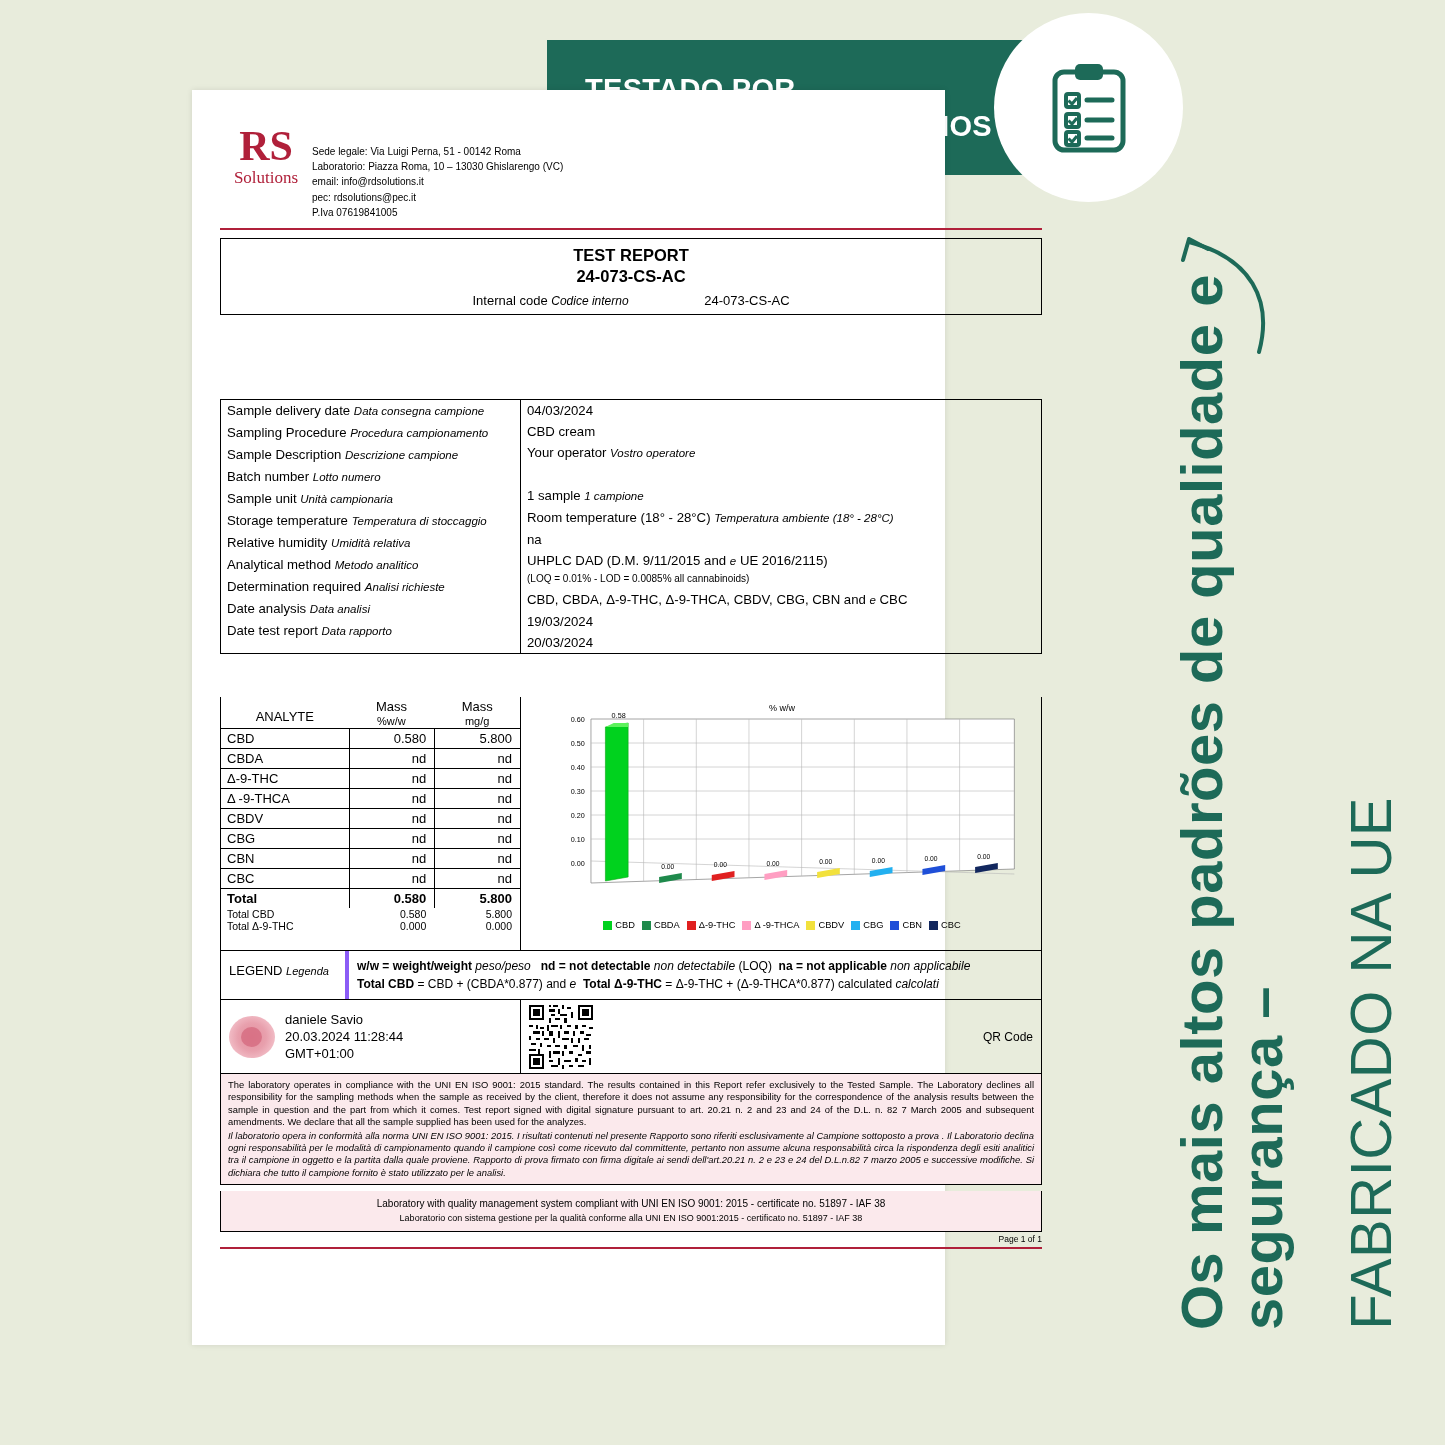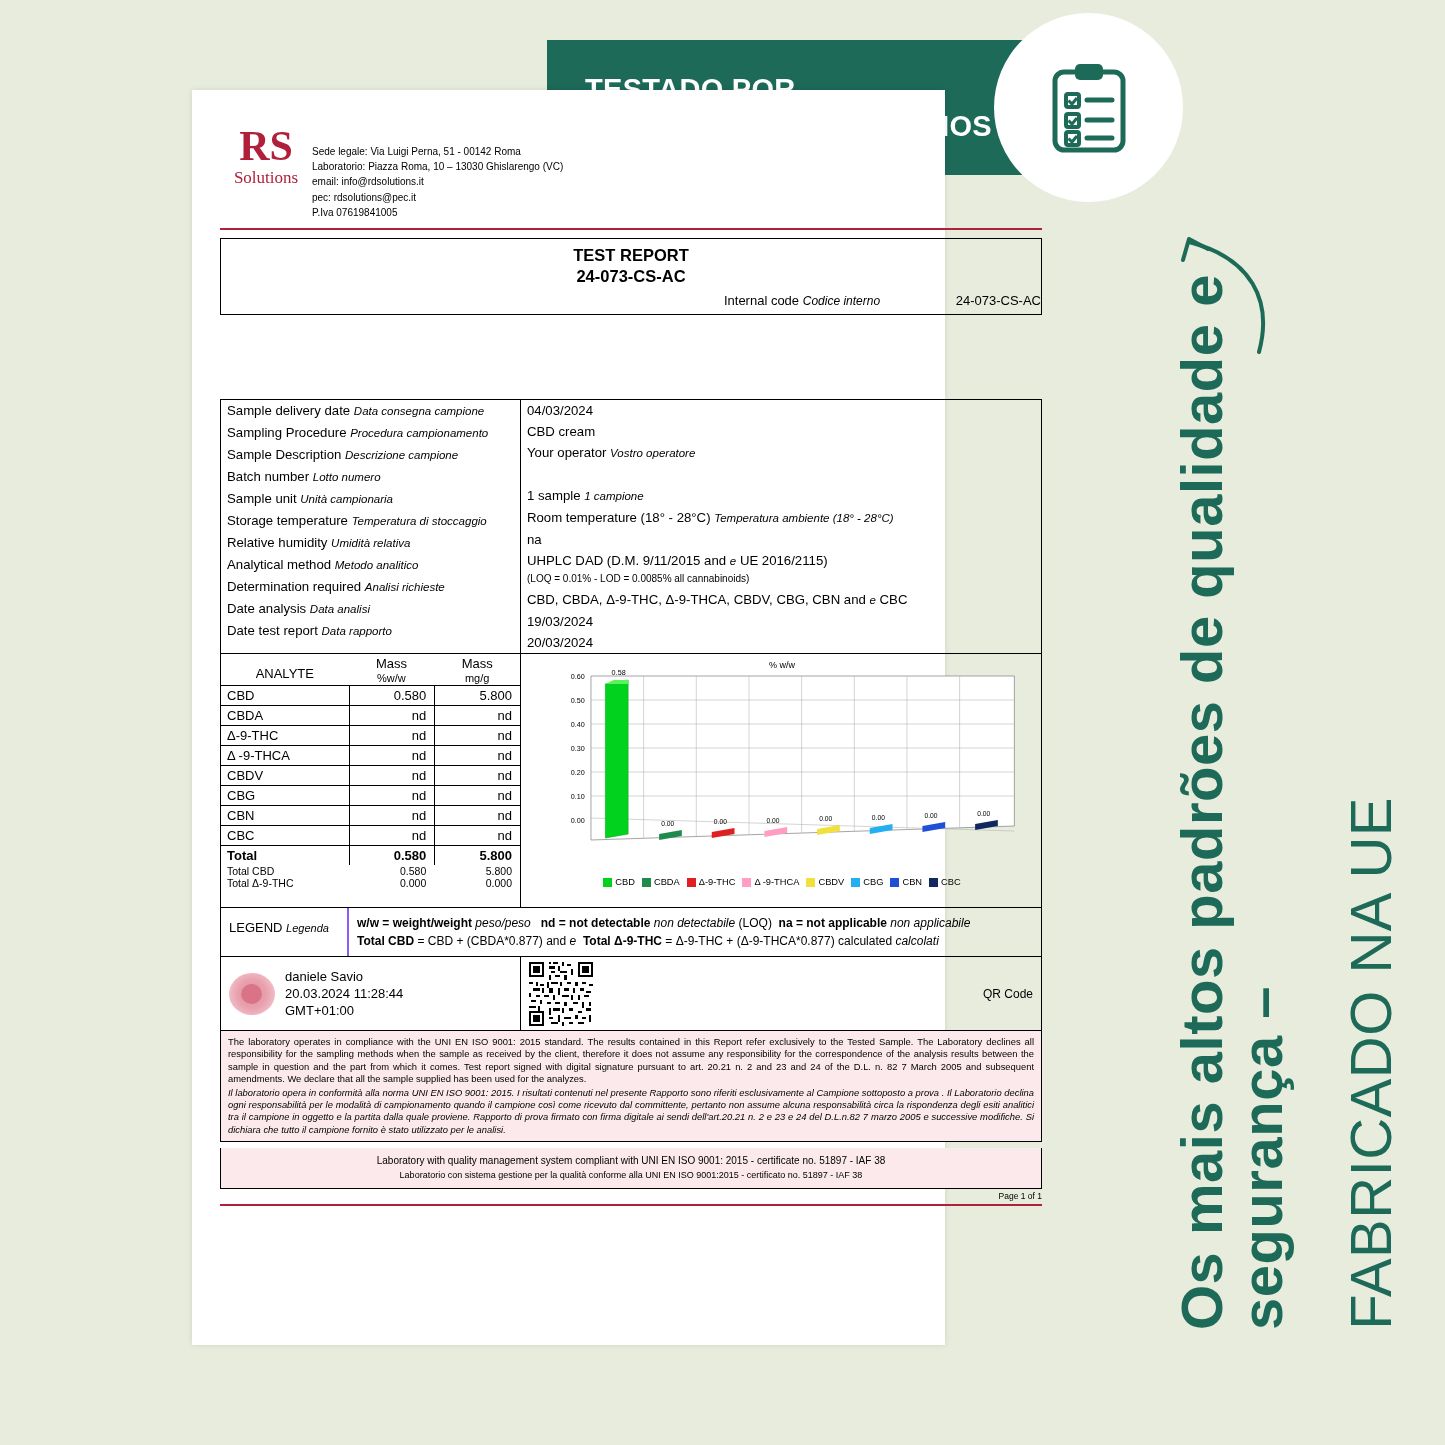--- a/index.html
+++ b/index.html
@@ -42,51 +42,51 @@
   .logo { width:92px; text-align:center; color:#b0203a; }
   .logo .mark { font-family:"Liberation Serif", serif; font-size:42px; line-height:40px; font-weight:bold; }
   .logo .name { font-family:"Liberation Serif", serif; font-size:17px; margin-top:2px; }
   .hdr-lines { font-size:10px; line-height:15.2px; padding-top:18px; }
   .red-rule { border-top:2px solid #b0203a; margin-top:8px; }
 
   
   .titlebox { border:1px solid #000; margin-top:8px; padding:7px 0 6px; text-align:center; }
   .titlebox .t1 { font-size:16.5px; font-weight:bold; }
   .titlebox .t2 { font-size:16.5px; font-weight:bold; margin-top:2px; }
-  .titlebox .t3 { margin-top:7px; font-size:13px;text-align:right; }
+  .titlebox .t3 { margin-top:7px; font-size:13px; }
   .titlebox .t3 .ital { font-style:italic; font-size:12px; }
   .titlebox .t3 .code { display:inline-block; margin-left:72px; font-size:13px; }
 
   
   .info { border:1px solid #000; margin-top:84px; display:flex; }
   .info .col-l { width:300px; border-right:1px solid #000; }
   .info .col-r { flex:1; }
   .info .row { padding:2px 6px; font-size:13.2px; line-height:17px; }
   .info .ital { font-style:italic; font-size:11.5px; }
   .small-note { font-size:10px; }
 
   
-  .mid { border:1px solid #000; border-top:none; display:flex; }
+  .mid { border:1px solid #000; border-top:none; display:flex;margin-top:43px; }
   .analyte { width:300px; border-right:1px solid #000; }
   .an-head { display:flex; font-weight:normal; font-size:13px; }
   .an-head .c1 { width:128px; text-align:center; padding-top:12px; }
   .an-head .c2, .an-head .c3 { width:86px; text-align:center; line-height:14px; padding-top:3px; }
   .an-head .c2 .u, .an-head .c3 .u { font-size:11px; }
   .an-row { display:flex; border-top:1px solid #000; font-size:13px; }
   .an-row .c1 { width:128px; padding:2px 0 2px 6px; }
   .an-row .c2, .an-row .c3 { width:86px; text-align:right; padding:2px 8px 2px 0; border-left:1px solid #000; }
   .an-row.total { font-weight:bold; }
   .an-sub { display:flex; font-size:10.5px; }
   .an-sub .c1 { width:128px; padding-left:6px; }
   .an-sub .c2, .an-sub .c3 { width:86px; text-align:right; padding-right:8px; }
   .chart-cell { flex:1; padding:4px 6px 4px 8px; position:relative; }
 
   
   .legendbox { border:1px solid #000; border-top:none; display:flex; }
-  .legendbox .lbl { width:128px; border-right:2px solid #8b5cf6; padding:12px 0 0 8px; font-size:13px; }
+  .legendbox .lbl { width:128px; border-right:4px solid #8b5cf6; padding:12px 0 0 8px; font-size:13px; }
   .legendbox .lbl .it { font-style:italic; font-size:11px; }
   .legendbox .body { flex:1; padding:6px 8px; font-size:12px; line-height:18px; }
   .legendbox .body .it { font-style:italic; }
   .legendbox .body b { font-weight:bold; }
 
   
   .sigbox { border:1px solid #000; border-top:none; display:flex; height:74px; }
   .sigbox .c-a { width:180px; border-right:1px solid #000; padding:10px 0 0 8px; font-size:12px; }
   .sigbox .c-a .it { font-style:italic; font-size:10.5px; }
   .sigbox .c-b { width:300px; border-right:1px solid #000; display:flex; align-items:center; padding-left:8px; }

